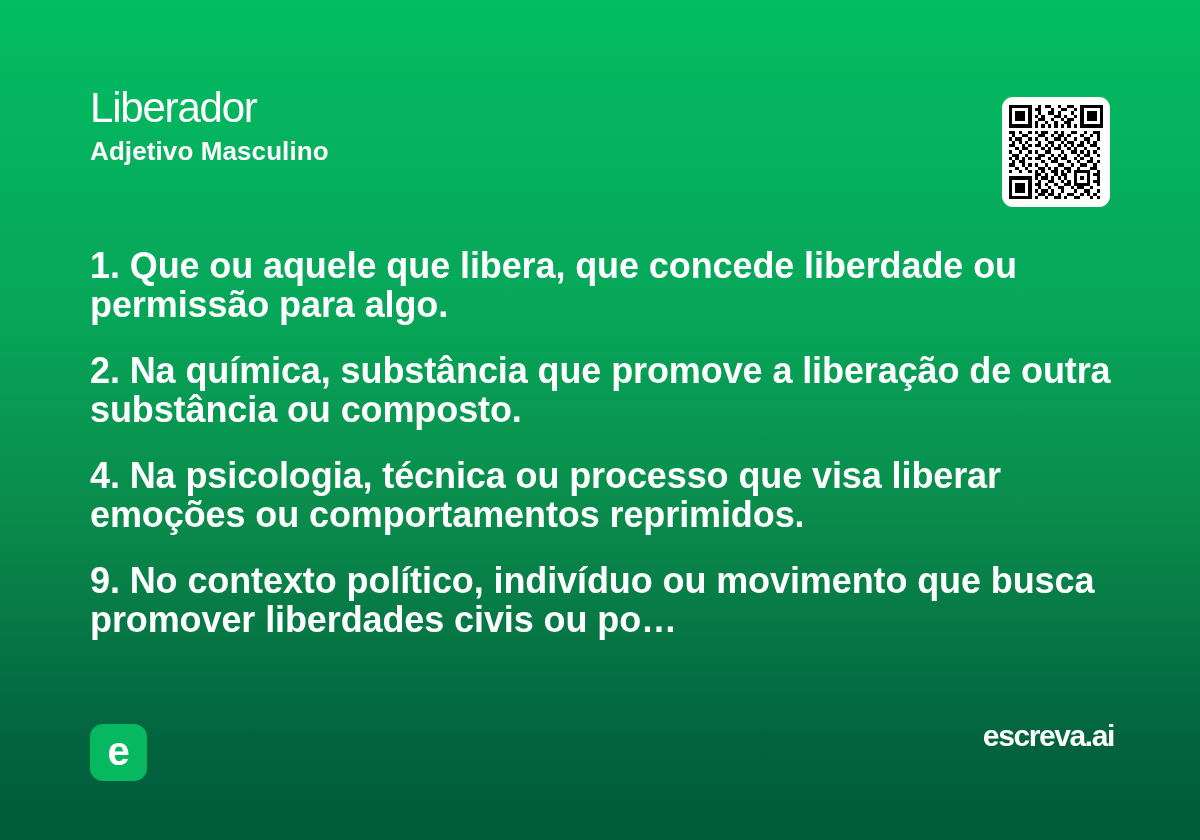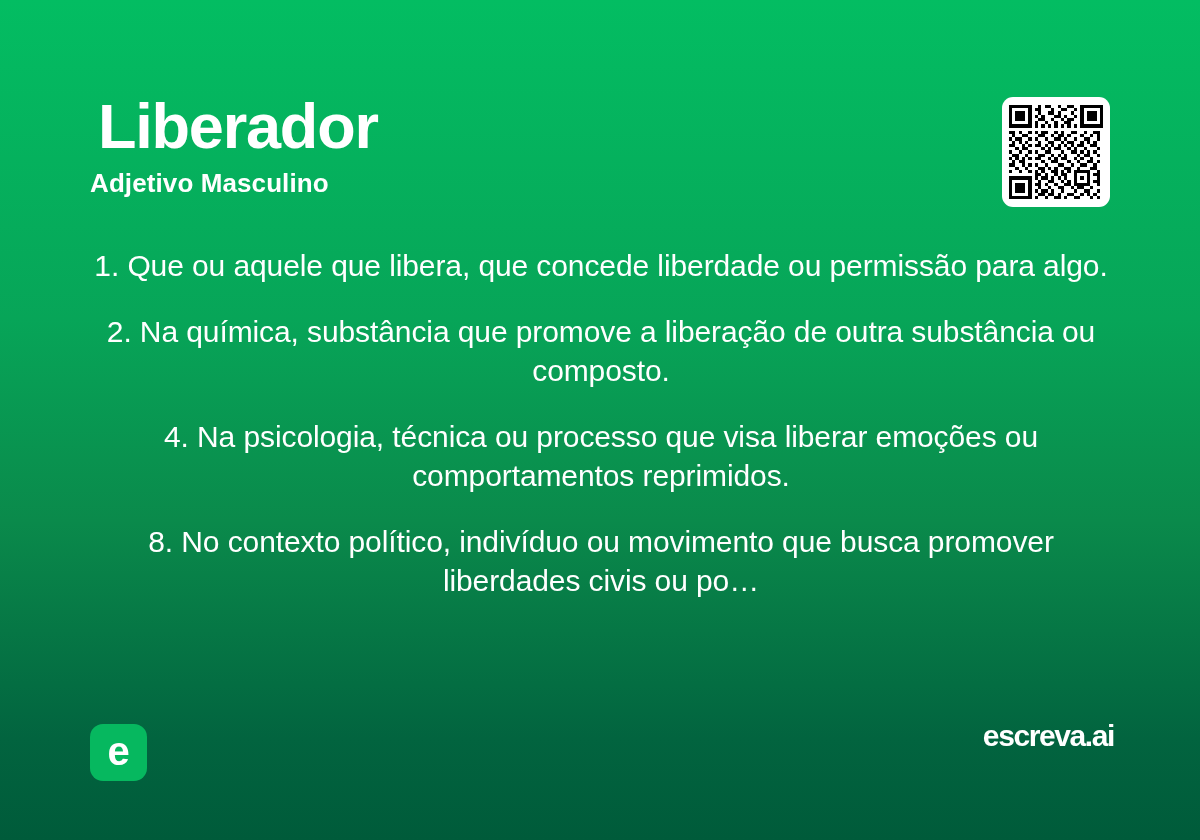--- a/index.html
+++ b/index.html
@@ -24,23 +24,23 @@
   }
 
   
   .header {
     position: absolute;
     left: 90px;
     top: 86px;
     right: 90px;
   }
   .title {
-    margin: 8px;
-    font-size: 63px;
-    font-weight: 700;
+    margin: 0;
+    font-size: 42px;
+    font-weight: 400;
     line-height: 1.04;
     letter-spacing: -1.2px;
     color: #ffffff;
   }
   .subtitle {
     margin: 6px 0 8px 0;
     font-size: 26px;
     font-weight: 600;
     line-height: 1.2;
     letter-spacing: 0.1px;
@@ -67,26 +67,25 @@
 
   
   .definitions {
     position: absolute;
     left: 90px;
     top: 246px;
     width: 1022px;
   }
   .definition {
     margin: 0 0 27px 0;
-    font-size: 30px;
-    font-weight: 400;
+    font-size: 36px;
+    font-weight: 700;
     line-height: 39px;
     letter-spacing: -0.1px;
     color: #ffffff;
-    text-align: center;
   }
   .definition:last-child {
     margin-bottom: 0;
   }
 
   
   .footer-logo {
     position: absolute;
     left: 90px;
     top: 724px;
@@ -360,21 +359,21 @@
           <rect x="25" y="28" width="1" height="1"></rect>
         <rect x="27" y="28" width="1" height="1"></rect>
       </g>
     </svg>
   </div>
 
   <div class="definitions">
     <p class="definition">1. Que ou aquele que libera, que concede liberdade ou permissão para algo.</p>
     <p class="definition">2. Na química, substância que promove a liberação de outra substância ou composto.</p>
     <p class="definition">4. Na psicologia, técnica ou processo que visa liberar emoções ou comportamentos reprimidos.</p>
-    <p class="definition">8. No contexto político, indivíduo ou movimento que busca promover liberdades civis ou po…</p>
+    <p class="definition">9. No contexto político, indivíduo ou movimento que busca promover liberdades civis ou po…</p>
   </div>
 
   <div class="footer-logo">
     <span class="glyph">e</span>
   </div>
 
   <div class="brand">escreva.ai</div>
 
 </div>
 

